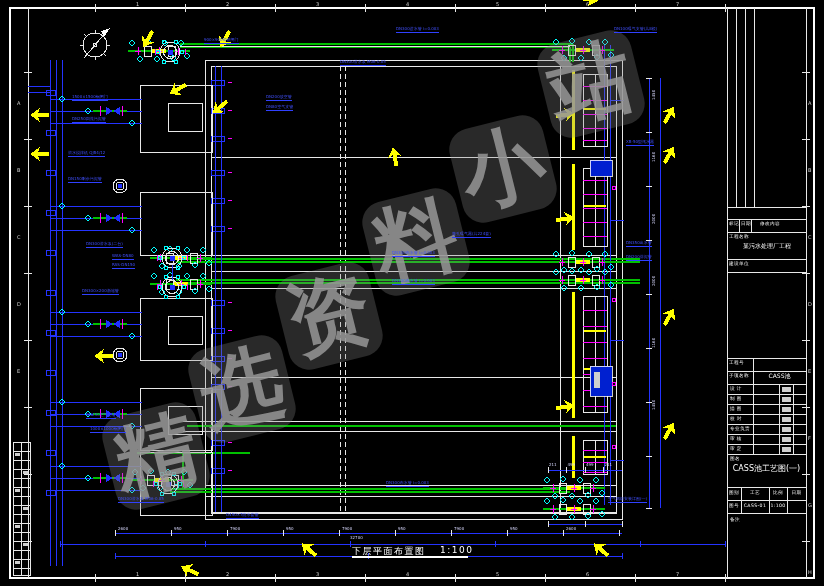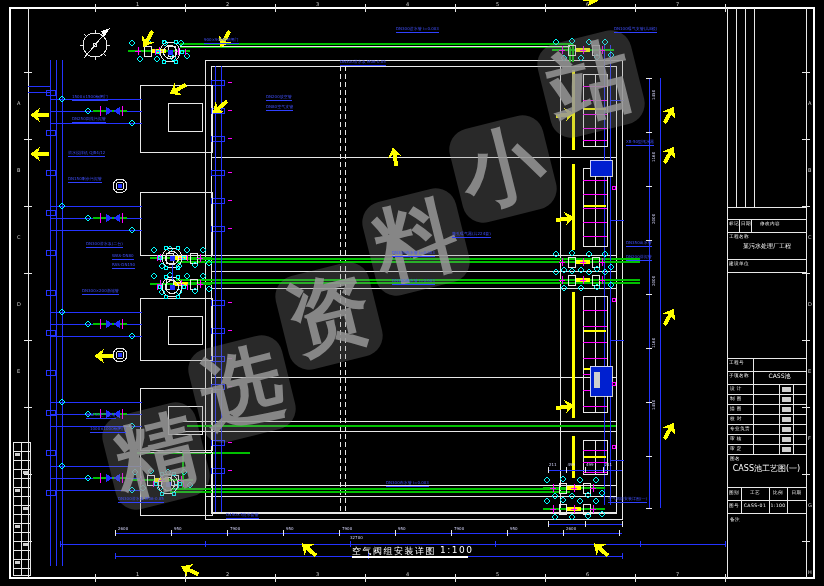--- a/index.html
+++ b/index.html
@@ -543,21 +543,21 @@
       <span class="grid" style="left: 808px; top: 569px;">H</span>
     </div>
 <div>
       <span class="grid" style="left: 17px; top: 100px;">A</span>
       <span class="grid" style="left: 17px; top: 167px;">B</span>
       <span class="grid" style="left: 17px; top: 234px;">C</span>
       <span class="grid" style="left: 17px; top: 301px;">D</span>
       <span class="grid" style="left: 17px; top: 368px;">E</span>
     </div>
 
-<span class="cap" style="left:352px;top:545px">空气阀组安装详图</span>
+<span class="cap" style="left:352px;top:545px">下层平面布置图</span>
 <span class="cap" style="left:440px;top:545px">1:100</span>
 
 <span class="tcell" style="left:729px;top:221px">标记</span>
 <span class="tcell" style="left:741px;top:221px">日期</span>
 <span class="tcell" style="left:760px;top:221px">修改内容</span>
 <span class="tcell" style="left:729px;top:234px">工程名称</span>
 <span class="ttext center" style="left:729px;top:242px;width:76px;font-size:6px">某污水处理厂工程</span>
 <span class="tcell" style="left:729px;top:261px">建设单位</span>
 <span class="tcell" style="left:729px;top:360px">工程号</span>
 <span class="tcell" style="left:729px;top:373px">子项名称</span>

